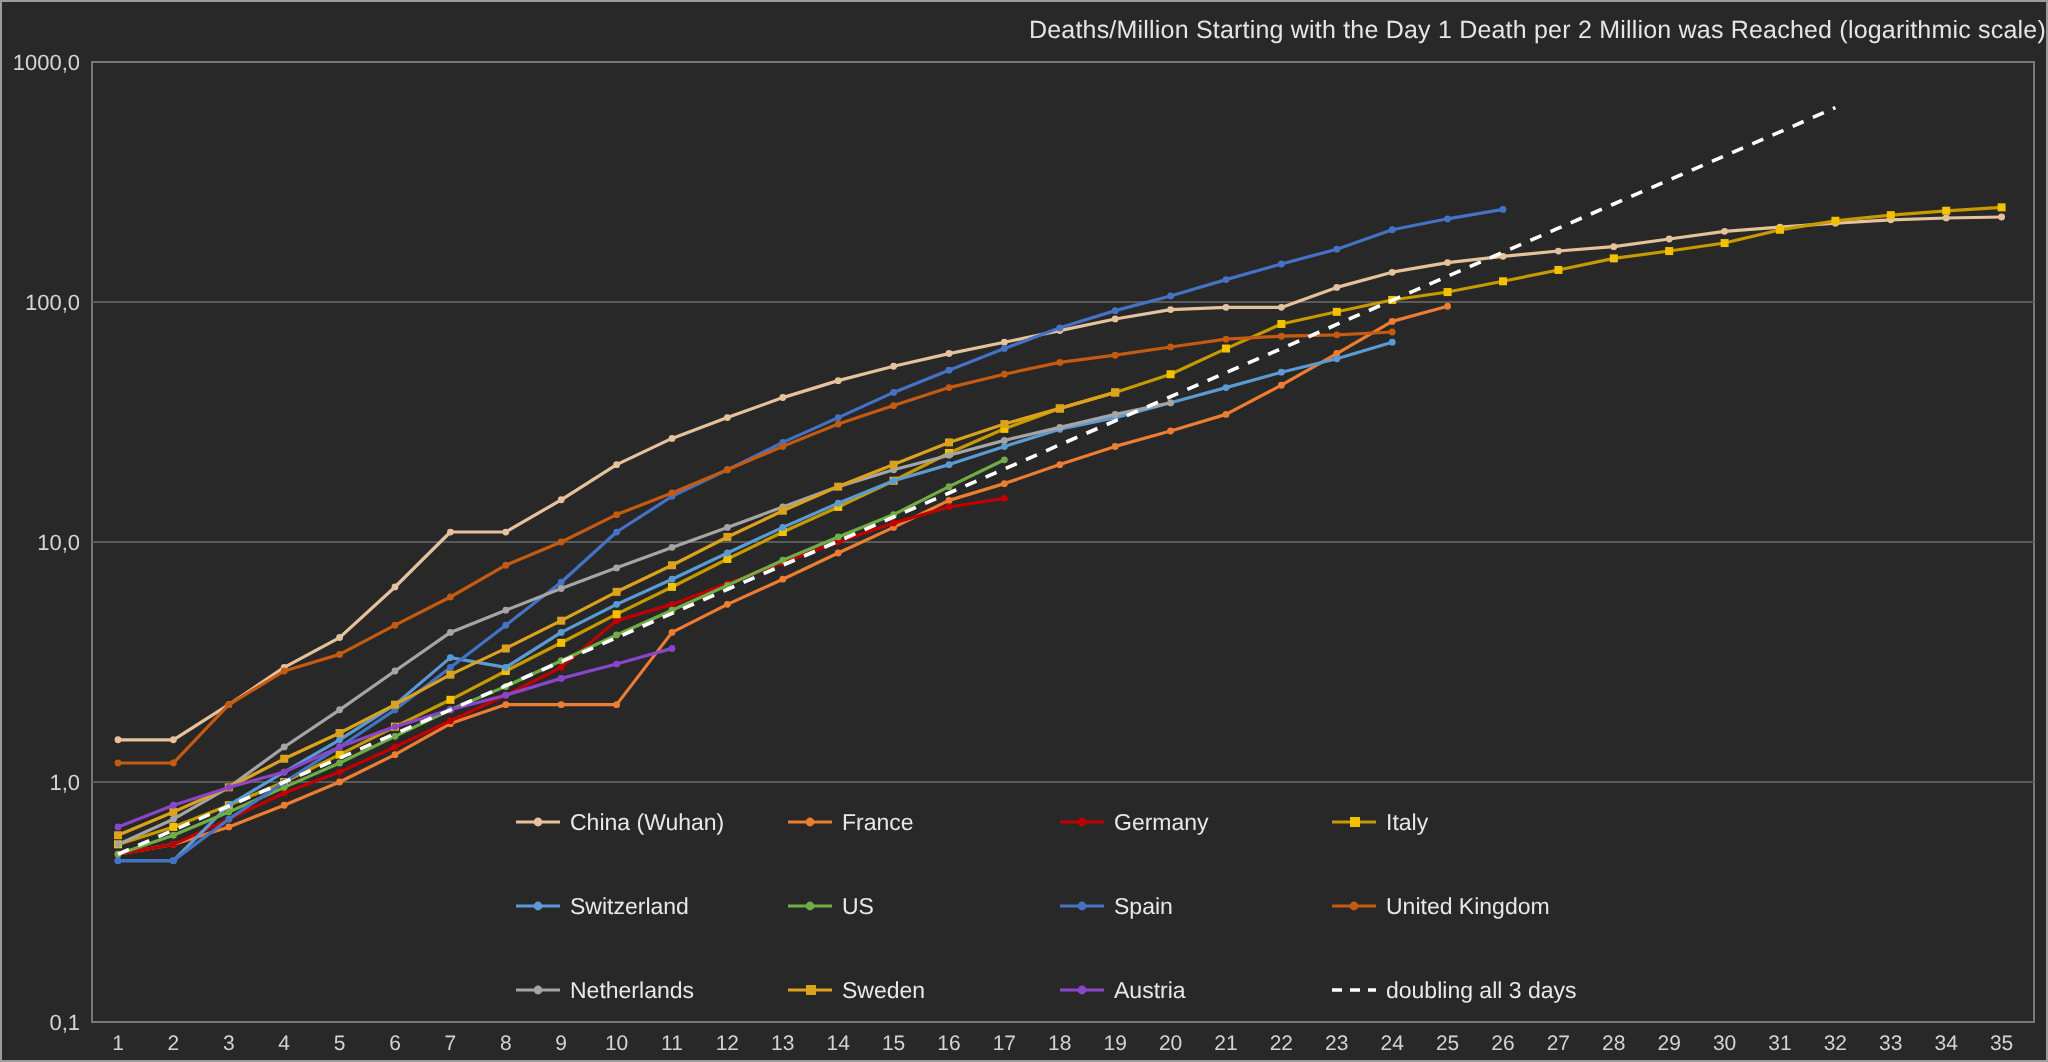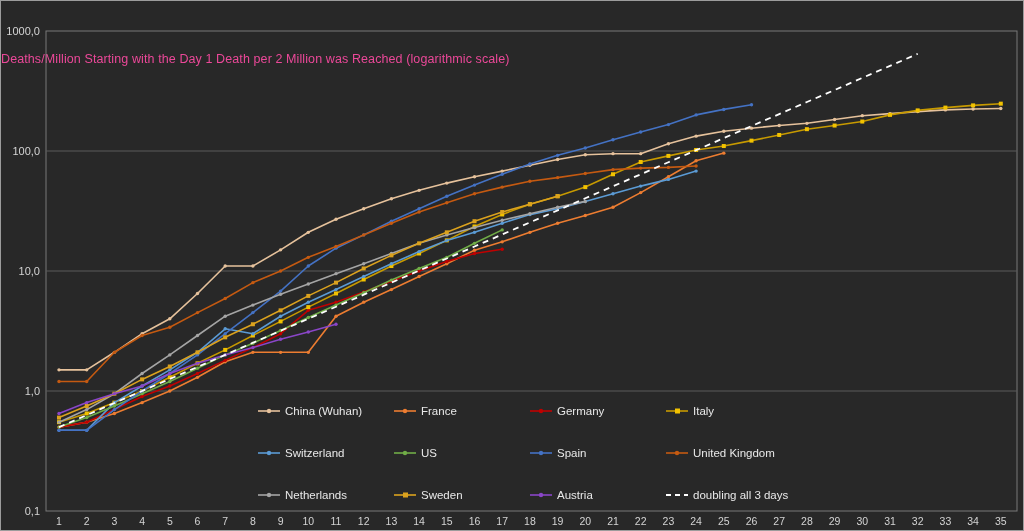--- a/index.html
+++ b/index.html
@@ -8,25 +8,24 @@
     width:1024px;height:531px;
     background:#282828;
     border:1px solid #9c9c9c;
     box-sizing:border-box;
     font-family:"Liberation Sans", sans-serif;
     overflow:hidden;
   }
   .chart-title{
     position:absolute;
     top:7px;left:0;width:100%;
-    text-align:left;
+    text-align:right;
     font-size:12.5px;
-    color:#ec4899;
+    color:#e5e5e5;
     letter-spacing:.1px;
-    margin-top:44px;
   }
   svg{position:absolute;top:0;left:0;}
   text{font-family:"Liberation Sans", sans-serif;}
 </style>
 </head>
 <body>
 
 <div class="frame">
   <div class="chart-title">Deaths/Million Starting with the Day 1 Death per 2 Million was Reached (logarithmic scale)</div>
   <svg id="plot" width="1024" height="531" viewBox="0 0 1024 531">

